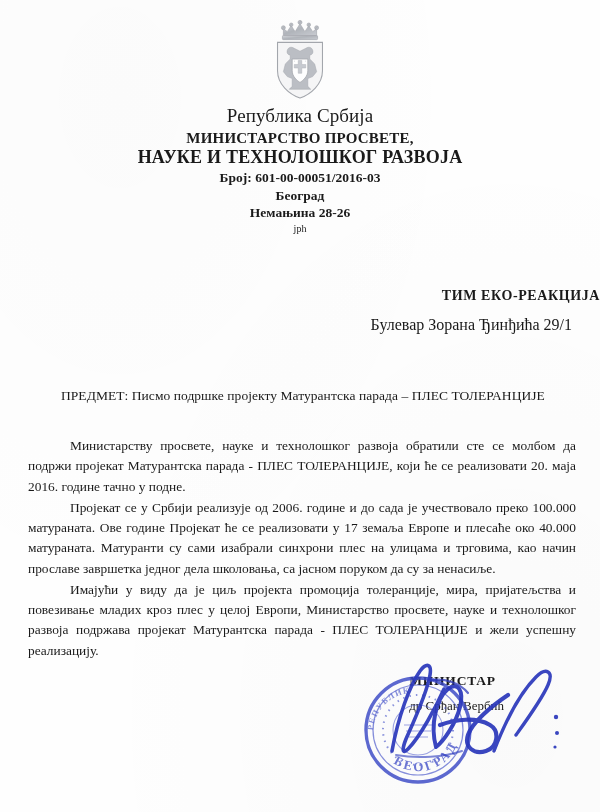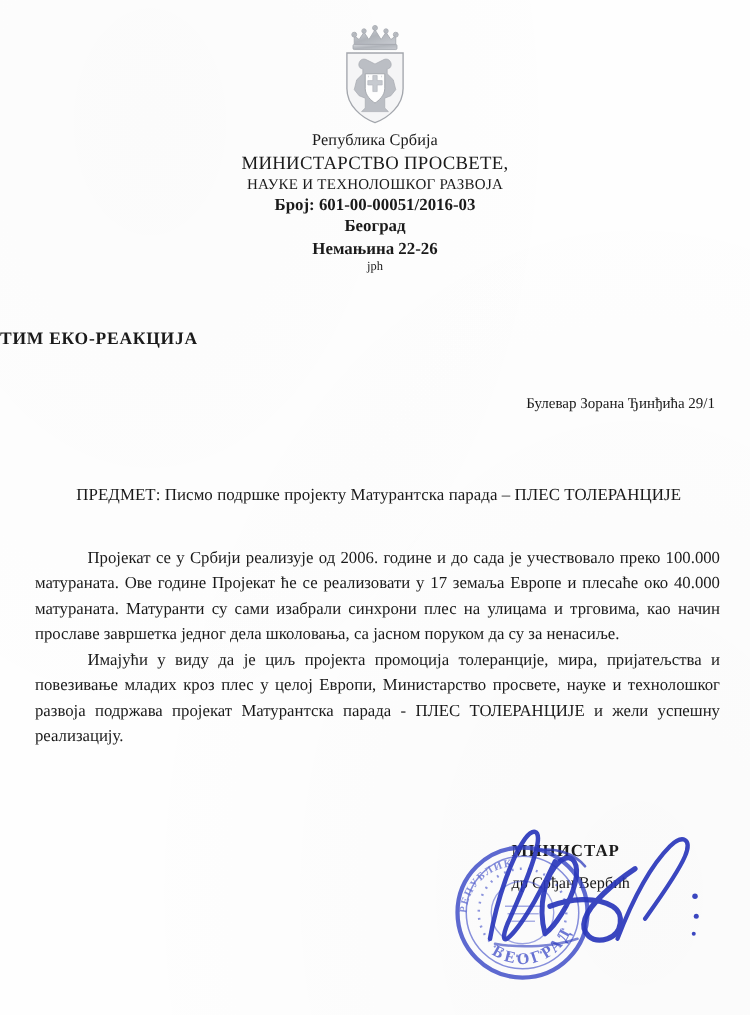--- a/index.html
+++ b/index.html
@@ -46,69 +46,69 @@
   
   .letterhead {
     position: absolute;
     top: 104px;
     left: 0;
     right: 0;
     text-align: center;
     line-height: 1.22;
   }
   .lh-republic {
-    font-size: 13px;
+    font-size: 19px;
     letter-spacing: 0.1px;
   }
   .lh-ministry {
     font-size: 15px;
-    font-weight: normal;
+    font-weight: bold;
     letter-spacing: 0.2px;
     margin-top: 2px;
   }
   .lh-ministry2 {
-    font-size: 12px;
-    font-weight: normal;
+    font-size: 18px;
+    font-weight: bold;
     letter-spacing: 0.2px;
   }
   .lh-line {
     font-size: 13.5px;
     margin-top: 1px;
   }
   .lh-line.bold-ish { font-weight: bold; }
   .lh-ref { font-size: 13.5px; font-weight: bold; }
   .lh-initials { font-size: 10px; margin-top: 1px; }
 
   
   .addressee-team {
     position: absolute;
-    top: 264px;
+    top: 288px;
     left: 0;
     right: 0;
-    text-align: left;
+    text-align: right;
     font-size: 14px;
     font-weight: bold;
     letter-spacing: 0.6px;
   }
   .addressee-block {
     position: absolute;
     top: 314px;
     right: 28px;
     text-align: center;
     line-height: 1.35;
   }
   .addr-city {
     font-size: 14px;
     font-weight: bold;
     letter-spacing: 0.5px;
     text-decoration: underline;
     text-underline-offset: 2px;
   }
   .addr-street {
-    font-size: 12px;
+    font-size: 16px;
   }
 
   
   .subject {
     position: absolute;
     top: 388px;
     left: 28px;
     right: 28px;
     font-size: 13.5px;
     letter-spacing: 0.05px;
@@ -199,33 +199,34 @@
       </g>
     </svg>
   </div>
 
   <div class="letterhead">
     <div class="lh-republic">Република Србија</div>
     <div class="lh-ministry">МИНИСТАРСТВО ПРОСВЕТЕ,</div>
     <div class="lh-ministry2">НАУКЕ И ТЕХНОЛОШКОГ РАЗВОЈА</div>
     <div class="lh-line lh-ref">Број: 601-00-00051/2016-03</div>
     <div class="lh-line bold-ish">Београд</div>
-    <div class="lh-line bold-ish">Немањина 22-26</div>
+    <div class="lh-line bold-ish">Немањина 28-26</div>
     <div class="lh-initials">jph</div>
   </div>
 
   <div class="addressee-team">ТИМ ЕКО-РЕАКЦИЈА</div>
 
   <div class="addressee-block">
     <div class="addr-street">Булевар Зорана Ђинђића 29/1</div>
   </div>
 
   <div class="subject">ПРЕДМЕТ: Писмо подршке пројекту Матурантска парада – ПЛЕС ТОЛЕРАНЦИЈЕ</div>
 
   <div class="body-copy">
+    <p>Министарству просвете, науке и технолошког развоја обратили сте се молбом да подржи пројекат Матурантска парада - ПЛЕС ТОЛЕРАНЦИЈЕ, који ће се реализовати 20. маја 2016. године тачно у подне.</p>
     <p>Пројекат се у Србији реализује од 2006. године и до сада је учествовало преко 100.000 матураната. Ове године Пројекат ће се реализовати у 17 земаља Европе и плесаће око 40.000 матураната. Матуранти су сами изабрали синхрони плес на улицама и трговима, као начин прославе завршетка једног дела школовања, са јасном поруком да су за ненасиље.</p>
     <p>Имајући у виду да је циљ пројекта промоција толеранције, мира, пријатељства и повезивање младих кроз плес у целој Европи, Министарство просвете, науке и технолошког развоја подржава пројекат Матурантска парада - ПЛЕС ТОЛЕРАНЦИЈЕ и жели успешну реализацију.</p>
   </div>
 
   <div class="sig-block">
     <div class="sig-title">МИНИСТАР</div>
     <div class="sig-name">др Срђан Вербић</div>
   </div>
 
   <div class="ink-layer">

